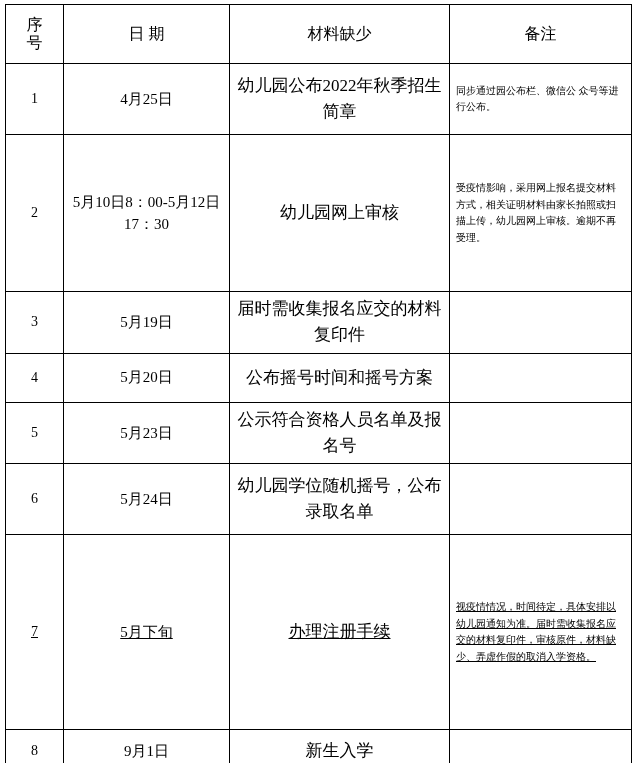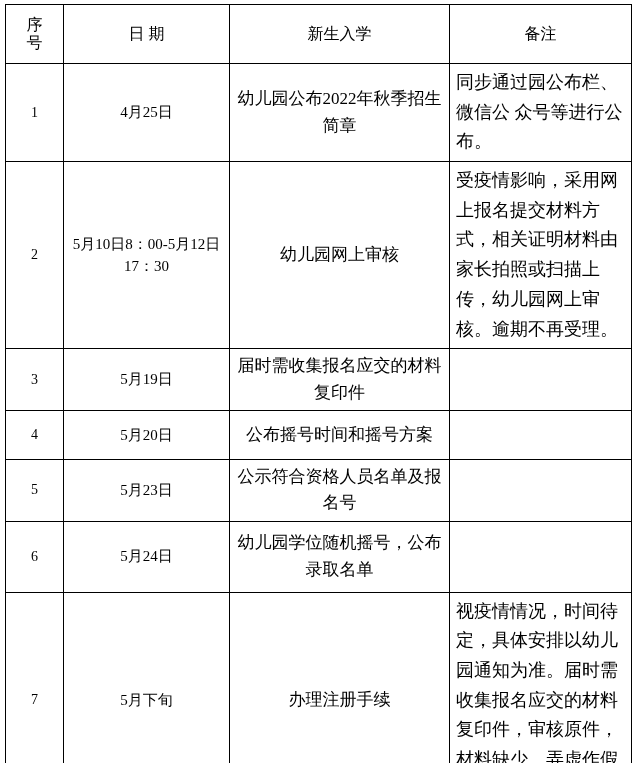--- a/index.html
+++ b/index.html
@@ -54,56 +54,56 @@
     font-size: 15px;
     line-height: 1.5;
   }
   td.cell-work {
     text-align: center;
     font-size: 17px;
     line-height: 1.55;
   }
   td.cell-note {
     text-align: left;
-    font-size: 18px;
+    font-size: 10px;
     line-height: 1.65;
     vertical-align: top;
     padding-top: 6px;
   }
   td.cell-note.empty {
     padding: 0;
   }
   tr.r1 td { height: 62px; }
   tr.r2 td { height: 148px; }
   tr.r3 td { height: 52px; }
   tr.r4 td { height: 40px; }
   tr.r5 td { height: 52px; }
   tr.r6 td { height: 62px; }
-  tr.r7 td { height: 186px; }
+  tr.r7 td { height: 186px; text-decoration: underline; }
   tr.r8 td { height: 34px; }
 </style>
 </head>
 <body>
 
 <div class="sheet">
   <table class="schedule">
     <colgroup>
       <col class="c-no">
       <col class="c-date">
       <col class="c-work">
       <col class="c-note">
     </colgroup>
     <thead>
       <tr>
         <td class="head-no">
           <div>序</div>
           <div>号</div>
         </td>
         <td>日 期</td>
-        <td>新生入学</td>
+        <td>材料缺少</td>
         <td>备注</td>
       </tr>
     </thead>
     <tbody>
       <tr class="r1">
         <td class="cell-no">1</td>
         <td class="cell-date">4月25日</td>
         <td class="cell-work">幼儿园公布2022年秋季招生简章</td>
         <td class="cell-note">同步通过园公布栏、微信公
 众号等进行公布。</td>

